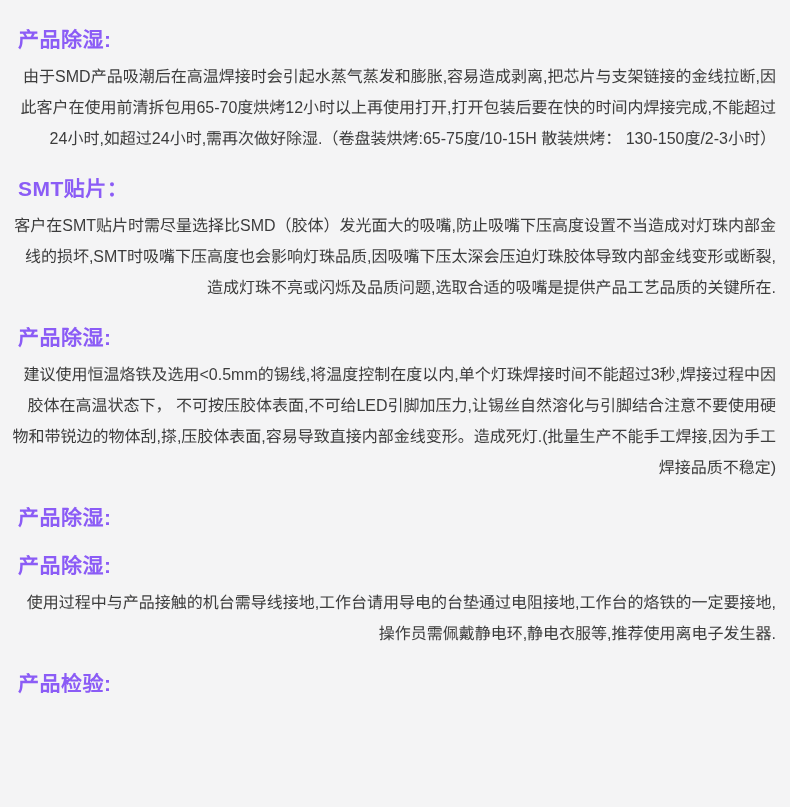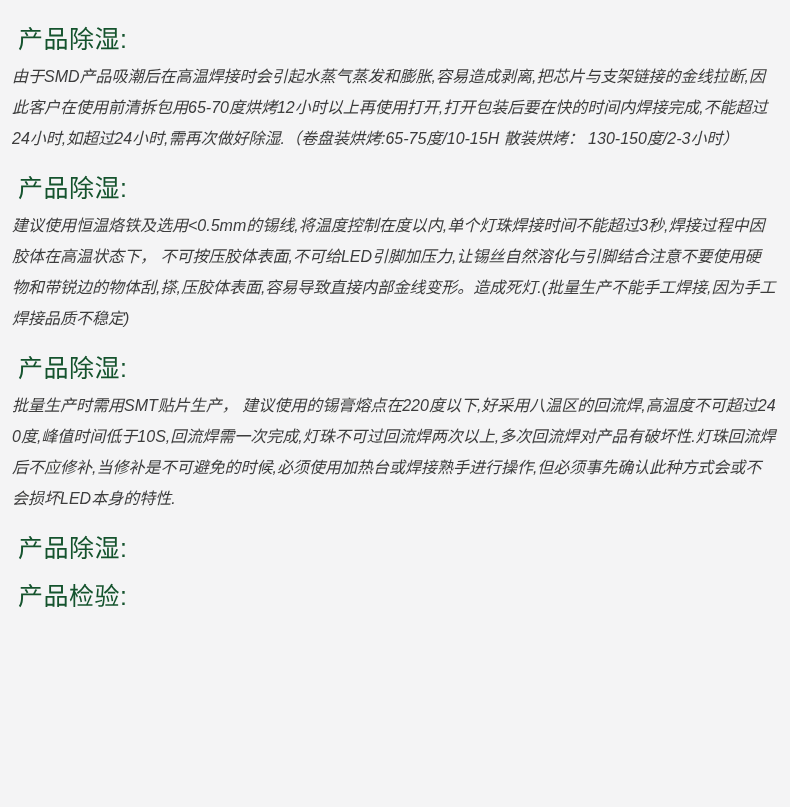--- a/index.html
+++ b/index.html
@@ -17,59 +17,62 @@
     box-sizing: border-box;
     width: 790px;
     padding: 26px 14px 0 12px;
   }
   .section {
     margin-bottom: 21px;
   }
   .section-title {
     margin: 0 0 8px 0;
     padding-left: 6px;
-    font-size: 25px;
+    font-size: 21px;
     line-height: 27px;
-    font-weight: 400;
-    color: #14532d;
+    font-weight: 700;
+    color: #8b5cf6;
     letter-spacing: 0.5px;
   }
   .section-body {
     margin: 0;
     font-size: 16px;
     line-height: 31px;
     color: #3c3c3c;
-    text-align: left;
+    text-align: right;
     word-break: break-all;
-    font-style: italic;
   }
 </style>
 </head>
 <body>
 
 <div class="doc">
 
   <section class="section">
     <h2 class="section-title">产品除湿:</h2>
     <p class="section-body">由于SMD产品吸潮后在高温焊接时会引起水蒸气蒸发和膨胀,容易造成剥离,把芯片与支架链接的金线拉断,因此客户在使用前清拆包用65-70度烘烤12小时以上再使用打开,打开包装后要在快的时间内焊接完成,不能超过24小时,如超过24小时,需再次做好除湿.（卷盘装烘烤:65-75度/10-15H 散装烘烤： 130-150度/2-3小时）</p>
   </section>
 
+  <section class="section">
+    <h2 class="section-title">SMT贴片：</h2>
+    <p class="section-body">客户在SMT贴片时需尽量选择比SMD（胶体）发光面大的吸嘴,防止吸嘴下压高度设置不当造成对灯珠内部金线的损坏,SMT时吸嘴下压高度也会影响灯珠品质,因吸嘴下压太深会压迫灯珠胶体导致内部金线变形或断裂,造成灯珠不亮或闪烁及品质问题,选取合适的吸嘴是提供产品工艺品质的关键所在.</p>
+  </section>
 
   <section class="section">
     <h2 class="section-title">产品除湿:</h2>
     <p class="section-body">建议使用恒温烙铁及选用&lt;0.5mm的锡线,将温度控制在度以内,单个灯珠焊接时间不能超过3秒,焊接过程中因胶体在高温状态下， 不可按压胶体表面,不可给LED引脚加压力,让锡丝自然溶化与引脚结合注意不要使用硬物和带锐边的物体刮,搽,压胶体表面,容易导致直接内部金线变形。造成死灯.(批量生产不能手工焊接,因为手工焊接品质不稳定)</p>
   </section>
 
   <section class="section">
     <h2 class="section-title">产品除湿:</h2>
-    <p class="section-body">批量生产时需用SMT贴片生产， 建议使用的锡膏熔点在220度以下,好采用八温区的回流焊,高温度不可超过240度,峰值时间低于10S,回流焊需一次完成,灯珠不可过回流焊两次以上,多次回流焊对产品有破坏性.灯珠回流焊后不应修补,当修补是不可避免的时候,必须使用加热台或焊接熟手进行操作,但必须事先确认此种方式会或不会损坏LED本身的特性.</p>
   </section>
 
   <section class="section">
     <h2 class="section-title">产品除湿:</h2>
+    <p class="section-body">使用过程中与产品接触的机台需导线接地,工作台请用导电的台垫通过电阻接地,工作台的烙铁的一定要接地,操作员需佩戴静电环,静电衣服等,推荐使用离电子发生器.</p>
   </section>
 
   <section class="section">
     <h2 class="section-title">产品检验:</h2>
 
   </section>
 
 </div>
 
 </body></html>

